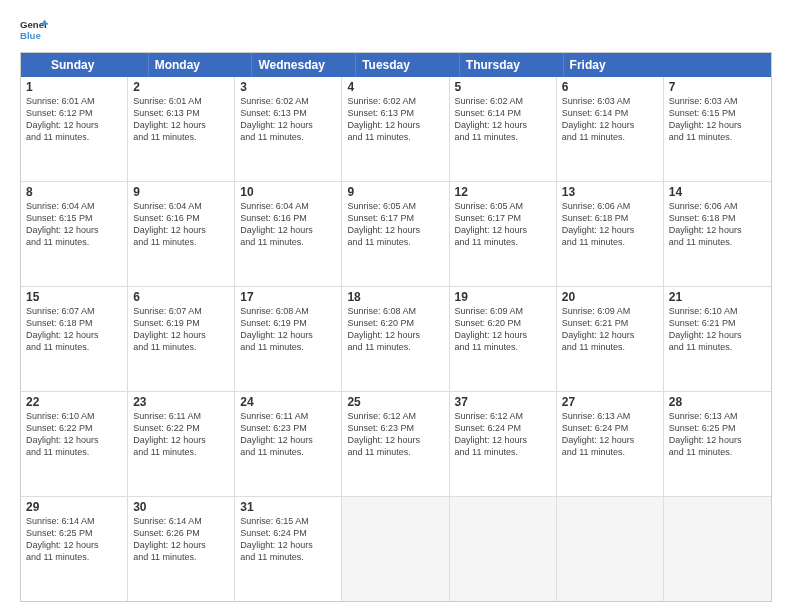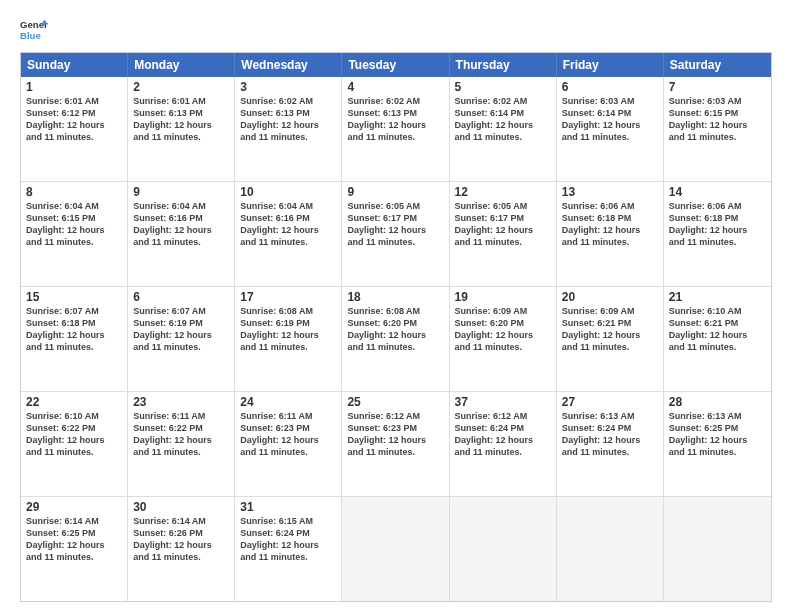--- a/index.html
+++ b/index.html
@@ -49,20 +49,21 @@
     .calendar {
       flex: 1;
       display: flex;
       flex-direction: column;
       border: 1px solid #ccc;
     }
     .cal-header {
       display: grid;
       grid-template-columns: repeat(7, 1fr);
       background: #3a6bbf;
+      padding-left: 24px;
     }
     .cal-header-cell {
       color: #fff;
       font-weight: bold;
       font-size: 12px;
       padding: 5px 6px;
       text-align: left;
       border-right: 1px solid #5580cc;
     }
     .cal-header-cell:last-child { border-right: none; }
@@ -93,21 +94,20 @@
       font-size: 12px;
       font-weight: bold;
       color: #333;
       display: block;
       margin-bottom: 1px;
     }
     .day-info {
       font-size: 9px;
       color: #444;
       line-height: 1.35;
-      font-weight: bold;
     }
   </style>
 </head>
 <body>
 
 <div class="page">
   <div class="header">
     <div class="logo">
       <svg class="logo-icon" viewBox="0 0 32 32">
         <text x="0" y="14" font-size="11" font-weight="bold" font-family="Arial" fill="#333">General</text>
@@ -122,21 +122,20 @@
   </div>
 
   <div class="calendar">
     <div class="cal-header" id="cal-header">
         <div class="cal-header-cell">Sunday</div>
         <div class="cal-header-cell">Monday</div>
         <div class="cal-header-cell">Wednesday</div>
         <div class="cal-header-cell">Tuesday</div>
         <div class="cal-header-cell">Thursday</div>
         <div class="cal-header-cell">Friday</div>
-        <div class="cal-header-cell">Saturday</div>
       </div>
     <div class="cal-body" id="cal-body">
         <div class="cal-row">
           <div class="cal-cell">
             <span class="day-num">1</span>
             <div class="day-info" style="white-space: pre-line;">Sunrise: 6:01 AM
 Sunset: 6:12 PM
 Daylight: 12 hours
 and 11 minutes.</div>
           </div>

